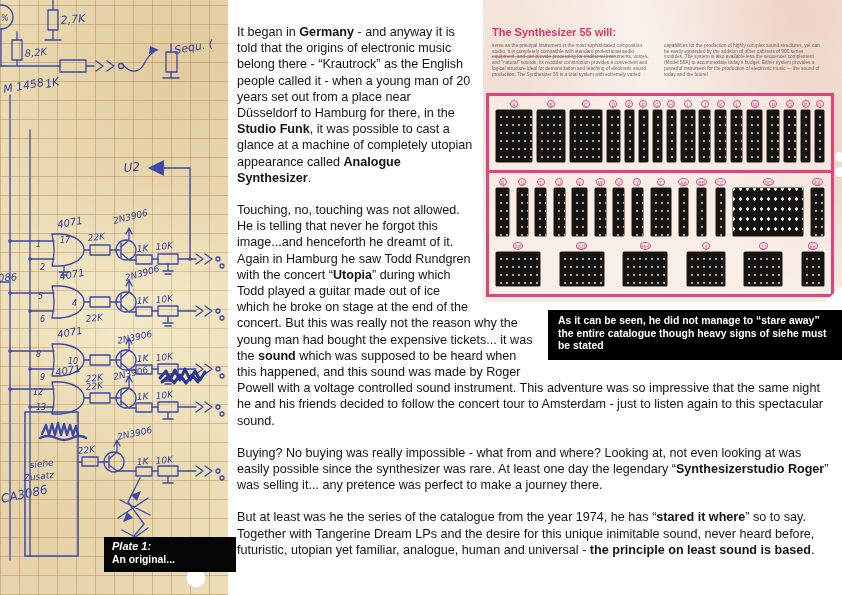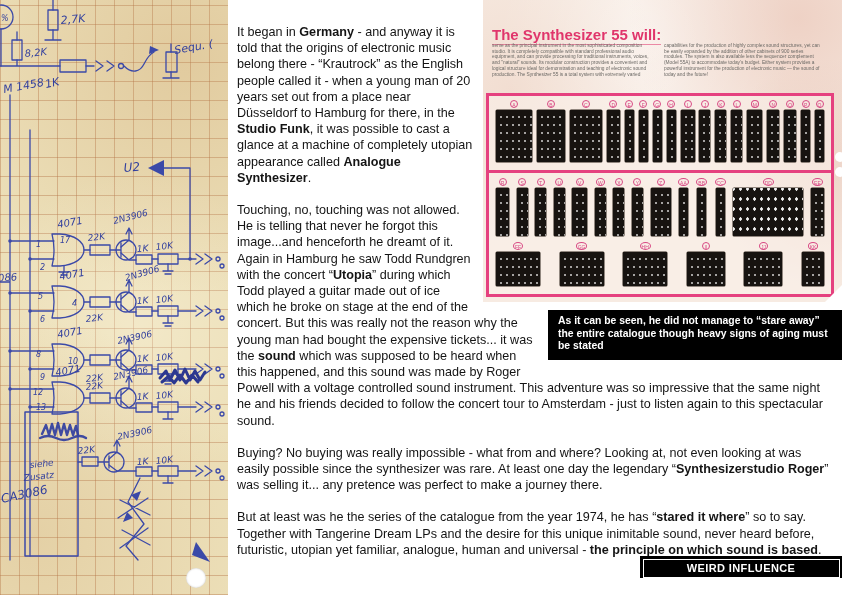--- a/index.html
+++ b/index.html
@@ -33,22 +33,22 @@
 
   
   .catalog{float:right;width:359px;height:302px;margin:0 0 4px 10px;position:relative;
     background-color:#f7ebe2;
     background-image:
       radial-gradient(circle at 88% 6%, rgba(224,168,150,.38), transparent 40%),
       radial-gradient(circle at 8% 30%, rgba(229,190,170,.30), transparent 40%),
       radial-gradient(circle at 96% 58%, rgba(214,160,140,.28), transparent 30%),
       radial-gradient(circle at 45% 14%, rgba(255,255,255,.5), transparent 45%);
   }
-  .cat-heading{position:absolute;left:9px;top:26px;font-size:15px;font-weight:bold;color:#e0356b;
-    border-bottom:1px solid rgba(224,53,107,.55);padding-bottom:1px;}
+  .cat-heading{position:absolute;left:9px;top:26px;font-size:11px;font-weight:bold;color:#e0356b;
+    border-bottom:1px solid rgba(224,53,107,.55);padding-bottom:18px;}
   .cat-cols{position:absolute;left:9px;top:43px;display:flex;gap:12px;}
   .cat-col{width:160px;height:47px;overflow:hidden;font-size:4.8px;line-height:5.7px;
     color:#6b6965;text-align:left;}
   .pink-box{position:absolute;left:3px;top:93px;width:342px;border:3px solid #e5417f;background:rgba(250,240,234,.6);}
   .board-top{border-bottom:3px solid #e5417f;padding:4px 7px 8px;}
   .board-bottom{padding:5px 7px 8px;}
   .mod-row{display:flex;justify-content:space-between;align-items:flex-end;}
   .row3{margin-top:6px;}
   .mod-cell{display:flex;flex-direction:column;align-items:center;gap:2px;}
   .mod-label{min-width:8px;height:8px;border:1px solid #d84a84;border-radius:50%;
@@ -244,20 +244,24 @@
           <text x="137" y="465" font-size="9" transform="rotate(-4 137 465)">1K</text>
           <text x="156" y="464" font-size="9" transform="rotate(-6 156 464)">10K</text>
           <text x="30" y="468" font-size="9" transform="rotate(-6 30 468)">siehe</text>
           <text x="24" y="481" font-size="9" transform="rotate(-6 24 481)">Zusatz</text>
           <text x="2" y="503" font-size="12" transform="rotate(-12 2 503)">CA3086</text>
         </g>
     </svg>
     <div class="hole-left"></div>
   </div>
 
+  <div class="plate1">
+    <div class="plate-title">Plate 1:</div>
+    <div class="plate-caption">An original...</div>
+  </div>
 
   <div class="text-area">
 
     <div class="catalog">
       <div class="cat-heading">The Synthesizer 55 will:</div>
       <div class="cat-cols">
         <div class="cat-col">serve as the principal instrument in the most sophisticated composition studio. It is completely compatible with standard professional audio equipment, and can provide processing for traditional instruments, voices, and "natural" sounds. Its modular construction provides a convenient and logical structure ideal for demonstration and teaching of electronic sound production. The Synthesizer 55 is a total system with extremely varied</div>
         <div class="cat-col">capabilities for the production of highly complex sound structures, yet can be easily expanded by the addition of other cabinets of 900 series modules. The system is also available less the sequencer complement (Model 55A) to accommodate today's budget. Either system provides a powerful instrument for the production of electronic music — the sound of today and the future!</div>
       </div>
       <div class="pink-box">
@@ -419,26 +423,23 @@
               </div>
             </div>
         </div>
       </div>
       <div class="hole-cat" style="top:152px;"></div>
       <div class="hole-cat" style="top:167px;"></div>
       <div class="catalog-fold"></div>
     </div>
 
     <div class="plate2">
-      <div class="plate-caption">As it can be seen, he did not manage to “stare away” the entire catalogue though heavy signs of aging must be stated</div>
+      <div class="plate-caption">As it can be seen, he did not manage to “stare away” the entire catalogue though heavy signs of siehe must be stated</div>
     </div>
 
     <p class="body first"><span>It began in </span><b>Germany</b><span> - and anyway it is told that the origins of electronic music belong there - “Krautrock” as the English people called it - when a young man of 20 years set out from a place near Düsseldorf to Hamburg for there, in the </span><b>Studio Funk</b><span>, it was possible to cast a glance at a machine of completely utopian appearance called </span><b>Analogue Synthesizer</b><span>.</span></p>
     <p class="body"><span>Touching, no, touching was not allowed. He is telling that never he forgot this image...and henceforth he dreamt of it. Again in Hamburg he saw Todd Rundgren with the concert “</span><b>Utopia</b><span>” during which Todd played a guitar made out of ice which he broke on stage at the end of the concert. But this was really not the reason why the young man had bought the expensive tickets... it was the </span><b>sound</b><span> which was supposed to be heard when this happened, and this sound was made by Roger Powell with a voltage controlled sound instrument. This adventure was so impressive that the same night he and his friends decided to follow the concert tour to Amsterdam - just to listen again to this spectacular sound.</span></p>
     <p class="body"><span>Buying? No buying was really impossible - what from and where? Looking at, not even looking at was easily possible since the synthesizer was rare. At least one day the legendary “</span><b>Synthesizerstudio Roger</b><span>” was selling it... any pretence was perfect to make a journey there.</span></p>
-    <p class="body"><span>But at least was he the series of the catalogue from the year 1974, he has “</span><b>stared it where</b><span>” so to say. Together with Tangerine Dream LPs and the desire for this unique inimitable sound, never heard before, futuristic, utopian yet familiar, analogue, human and universal - </span><b>the principle on which sound is based</b><span>.</span></p>
+    <p class="body"><span>But at least was he the series of the catalogue from the year 1974, he has “</span><b>stared it where</b><span>” so to say. Together with Tangerine Dream LPs and the desire for this unique inimitable sound, never heard before, futuristic, utopian yet familiar, analogue, human and universal - </span><b>the principle on least sound is based</b><span>.</span></p>
   </div>
 
-  <div class="weird">
-    <div class="weird-inner">WEIRD INFLUENCE</div>
-  </div>
 
 </div>
 
 </body></html>

